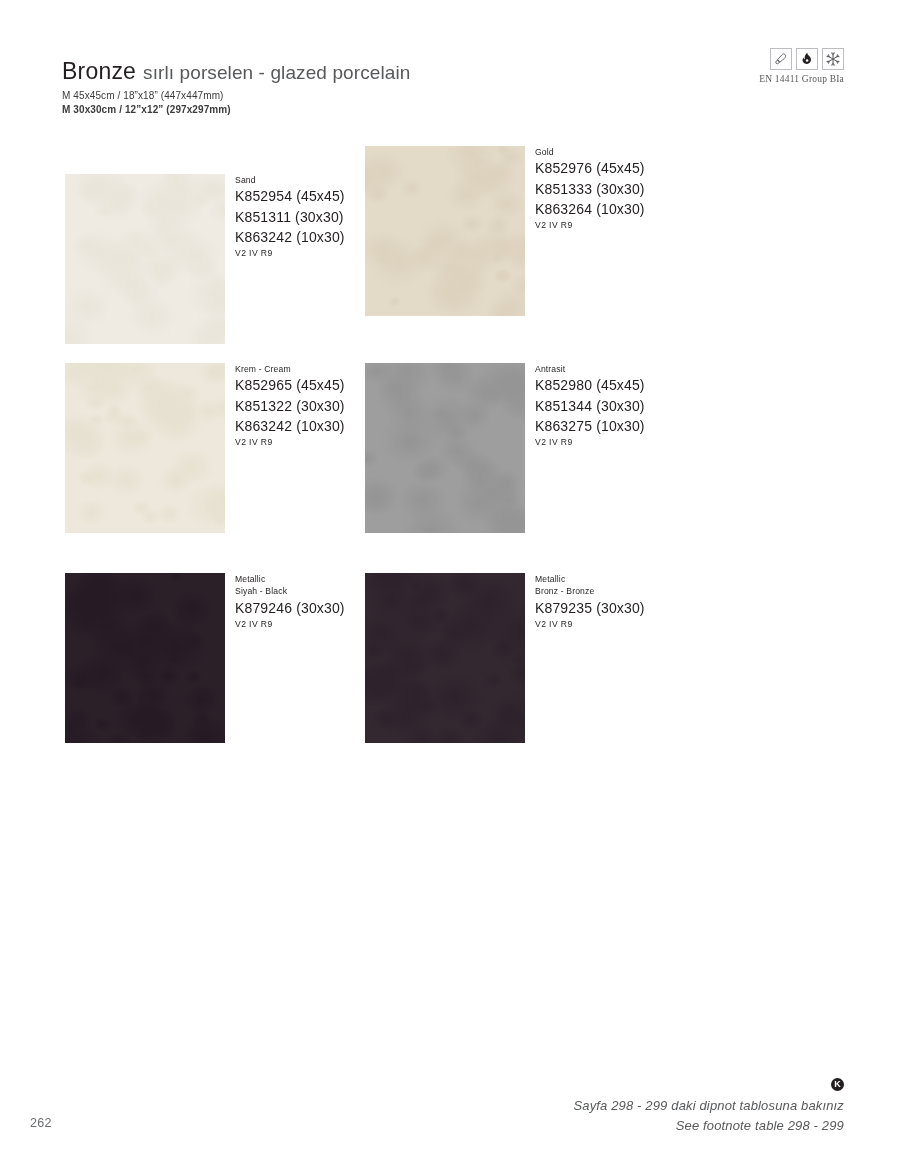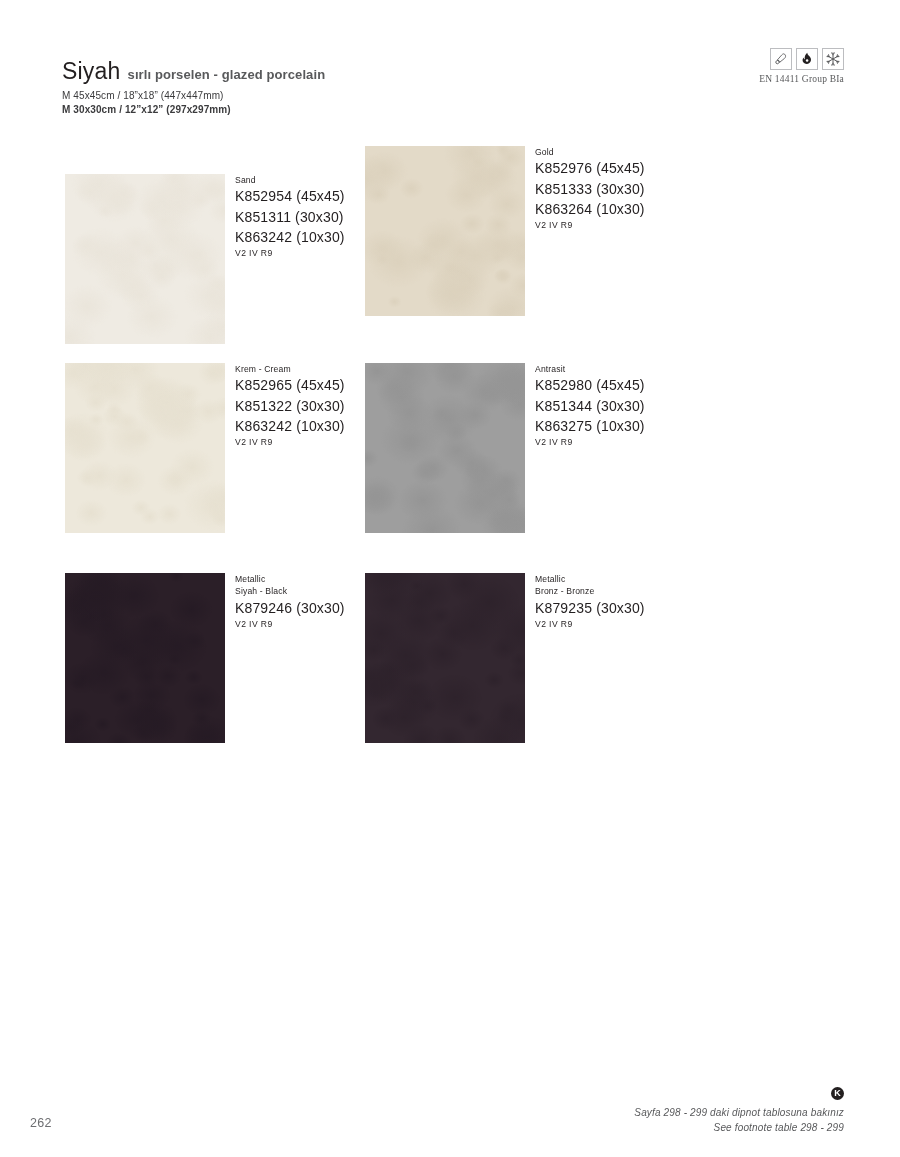--- a/index.html
+++ b/index.html
@@ -27,22 +27,22 @@
     white-space: nowrap;
     line-height: 1;
   }
   .series-name {
     font-size: 23px;
     font-weight: 400;
     letter-spacing: 0.2px;
     color: #231f20;
   }
   .series-subtitle {
-    font-size: 13px;
-    font-weight: 700;
+    font-size: 19px;
+    font-weight: 400;
     color: #58595b;
     letter-spacing: 0.1px;
     margin-left: 7px;
   }
   .size-line {
     font-size: 10px;
     color: #3b3b3d;
     letter-spacing: 0.1px;
     margin-top: 7px;
     white-space: nowrap;
@@ -148,34 +148,34 @@
     font-size: 9px;
     font-weight: 700;
     display: flex;
     align-items: center;
     justify-content: center;
     margin-left: auto;
     margin-bottom: 5px;
     line-height: 1;
   }
   .footer-note .fn {
-    font-size: 10px;
+    font-size: 13px;
     font-style: italic;
     color: #58595b;
     line-height: 1.5;
     letter-spacing: 0.15px;
     white-space: nowrap;
   }
 </style>
 </head>
 <body>
 
 <div class="page-header">
   <div class="title-line">
-    <span class="series-name">Siyah</span><span class="series-subtitle">sırlı porselen - glazed porcelain</span>
+    <span class="series-name">Bronze</span><span class="series-subtitle">sırlı porselen - glazed porcelain</span>
   </div>
   <div class="size-line">M 45x45cm / 18”x18”  (447x447mm)</div>
   <div class="size-line second">M 30x30cm / 12”x12”  (297x297mm)</div>
 </div>
 
 <div class="cert-block">
   <div class="cert-icons">
     <div class="cert-icon">
       <svg width="16" height="16" viewBox="0 0 16 16">
         <path d="M11.6 3.2 C13.0 4.3 12.9 6.3 11.3 7.6 L6.6 11.3 L4.3 9.0 L8.6 4.1 C9.8 2.8 10.6 2.5 11.6 3.2 Z" fill="none" stroke="#58595b" stroke-width="0.85"></path>

